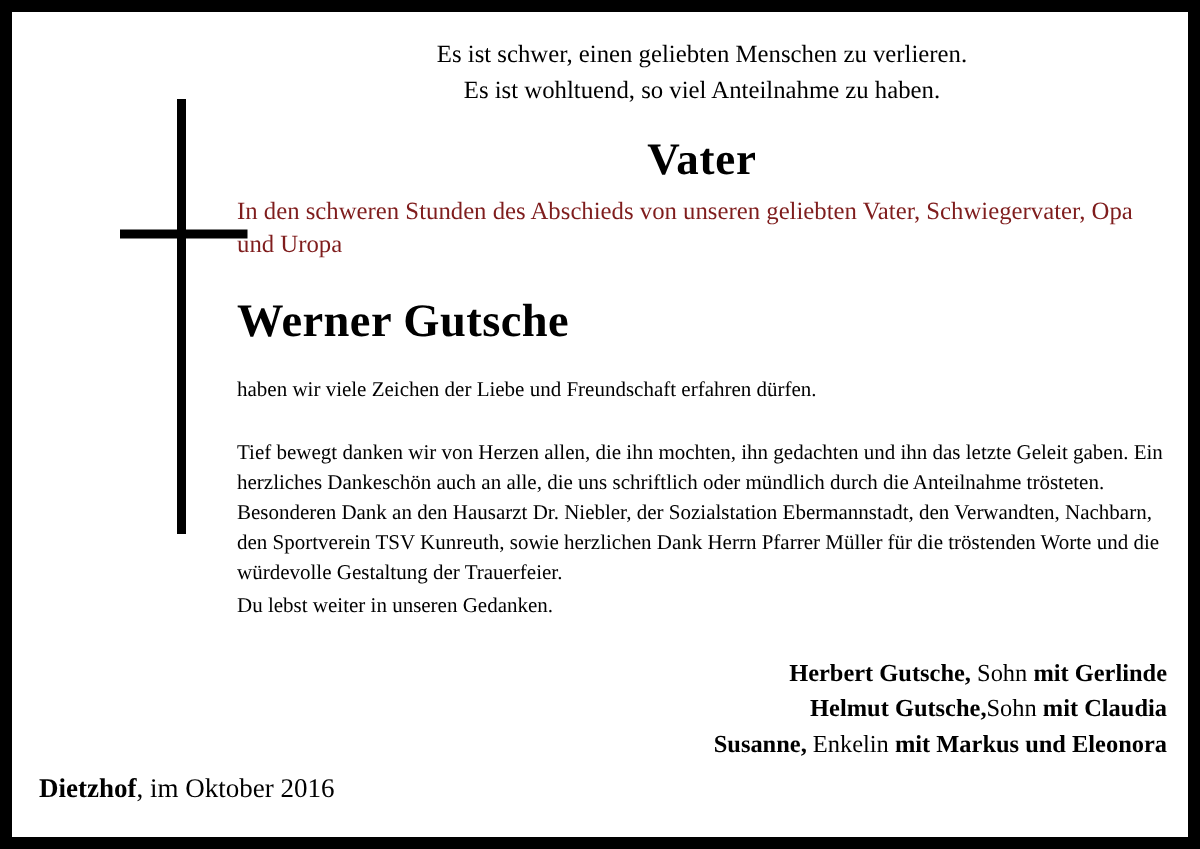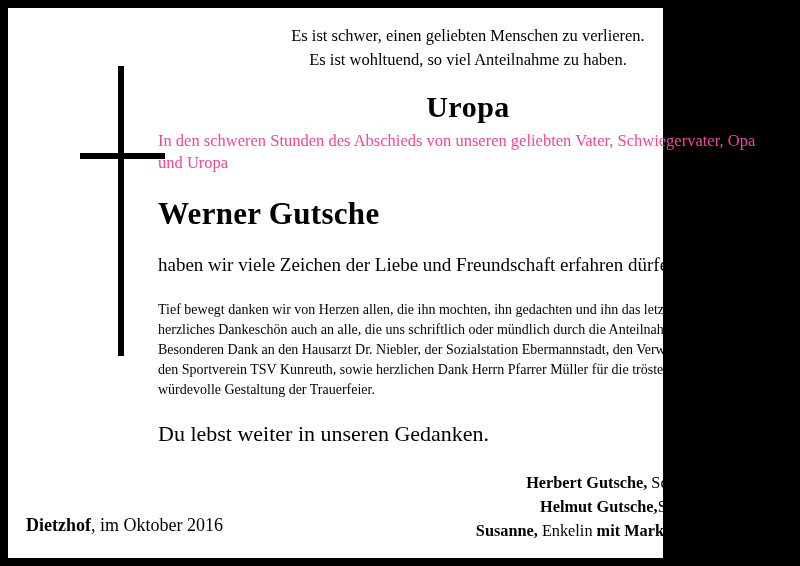--- a/index.html
+++ b/index.html
@@ -10,21 +10,21 @@
   body {
     width: 800px;
     height: 566px;
     overflow: hidden;
     font-family: "Liberation Serif", serif;
   }
   .notice {
     position: absolute;
     left: 8px;
     top: 8px;
-    width: 655px;
+    width: 784px;
     height: 550px;
     background: #ffffff;
     box-sizing: border-box;
   }
   .cross {
     position: absolute;
     left: 72px;
     top: 58px;
     width: 85px;
     height: 290px;
@@ -66,48 +66,48 @@
     font-size: 30px;
     font-weight: bold;
     margin-top: 18px;
     margin-bottom: 6px;
     letter-spacing: 0.5px;
   }
 
   .para {
     font-size: 16.5px;
     line-height: 1.35;
-    color: #ec4899;
+    color: #7f1d1d;
     text-align: left;
   }
 
   .name {
     font-size: 31px;
     font-weight: bold;
     margin-top: 22px;
     margin-bottom: 20px;
     letter-spacing: 0.3px;
   }
 
   .para2 {
-    font-size: 19px;
+    font-size: 14px;
     line-height: 1.35;
     margin-bottom: 22px;
     margin-top: 10px;
   }
 
   .body-text {
     font-size: 14px;
     line-height: 1.42;
     text-align: left;
   }
 
   .closing {
-    font-size: 22px;
-    margin-top: 22px;
+    font-size: 14px;
+    margin-top: 4px;
   }
 
   .signatures {
     margin-top: 24px;
     text-align: right;
     font-size: 16.3px;
     line-height: 1.45;
   }
   .signatures .sig b { font-weight: bold; }
   .signatures .sig span { font-weight: normal; }
@@ -130,21 +130,21 @@
     <div class="horiz"></div>
   </div>
 
   <div class="content">
 
     <div class="intro">
       <div>Es ist schwer, einen geliebten Menschen zu verlieren.</div>
       <div class="l2">Es ist wohltuend, so viel Anteilnahme zu haben.</div>
     </div>
 
-    <div class="danke">Uropa</div>
+    <div class="danke">Vater</div>
 
     <div class="para">In den schweren Stunden des Abschieds von unseren geliebten Vater, Schwiegervater, Opa und Uropa</div>
 
     <div class="name">Werner Gutsche</div>
 
     <div class="para2">haben wir viele Zeichen der Liebe und Freundschaft erfahren dürfen.</div>
 
     <div class="body-text">Tief bewegt danken wir von Herzen allen, die ihn mochten, ihn gedachten und ihn das letzte Geleit gaben. Ein herzliches Dankeschön auch an alle, die uns schriftlich oder mündlich durch die Anteilnahme trösteten. Besonderen Dank an den Hausarzt Dr. Niebler, der Sozialstation Ebermannstadt, den Verwandten, Nachbarn, den Sportverein TSV Kunreuth, sowie herzlichen Dank Herrn Pfarrer Müller für die tröstenden Worte und die würdevolle Gestaltung der Trauerfeier.</div>
 
     <div class="closing">Du lebst weiter in unseren Gedanken.</div>

